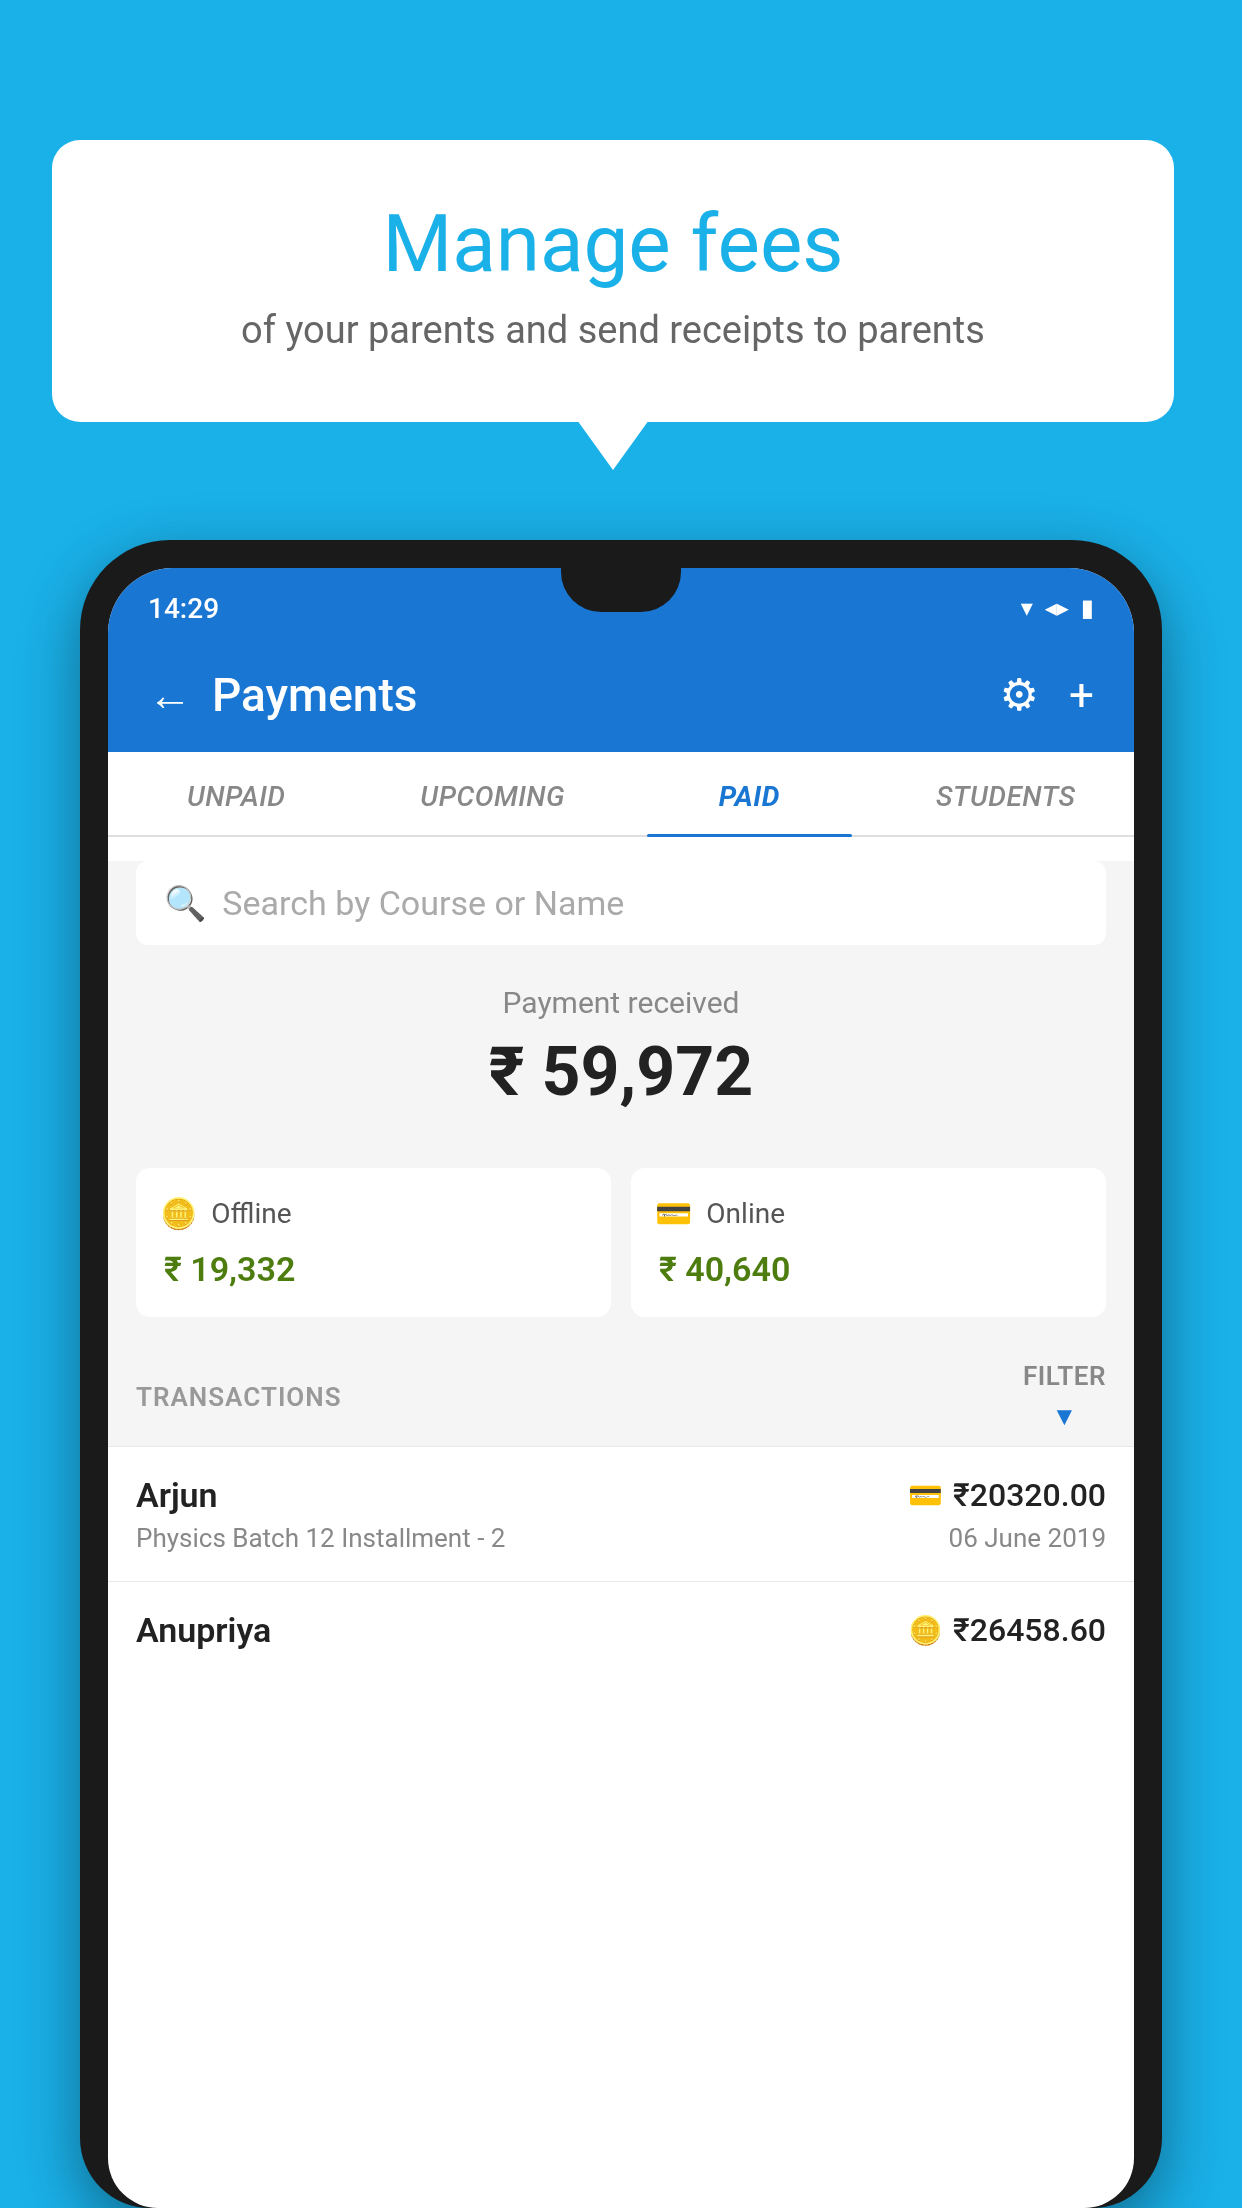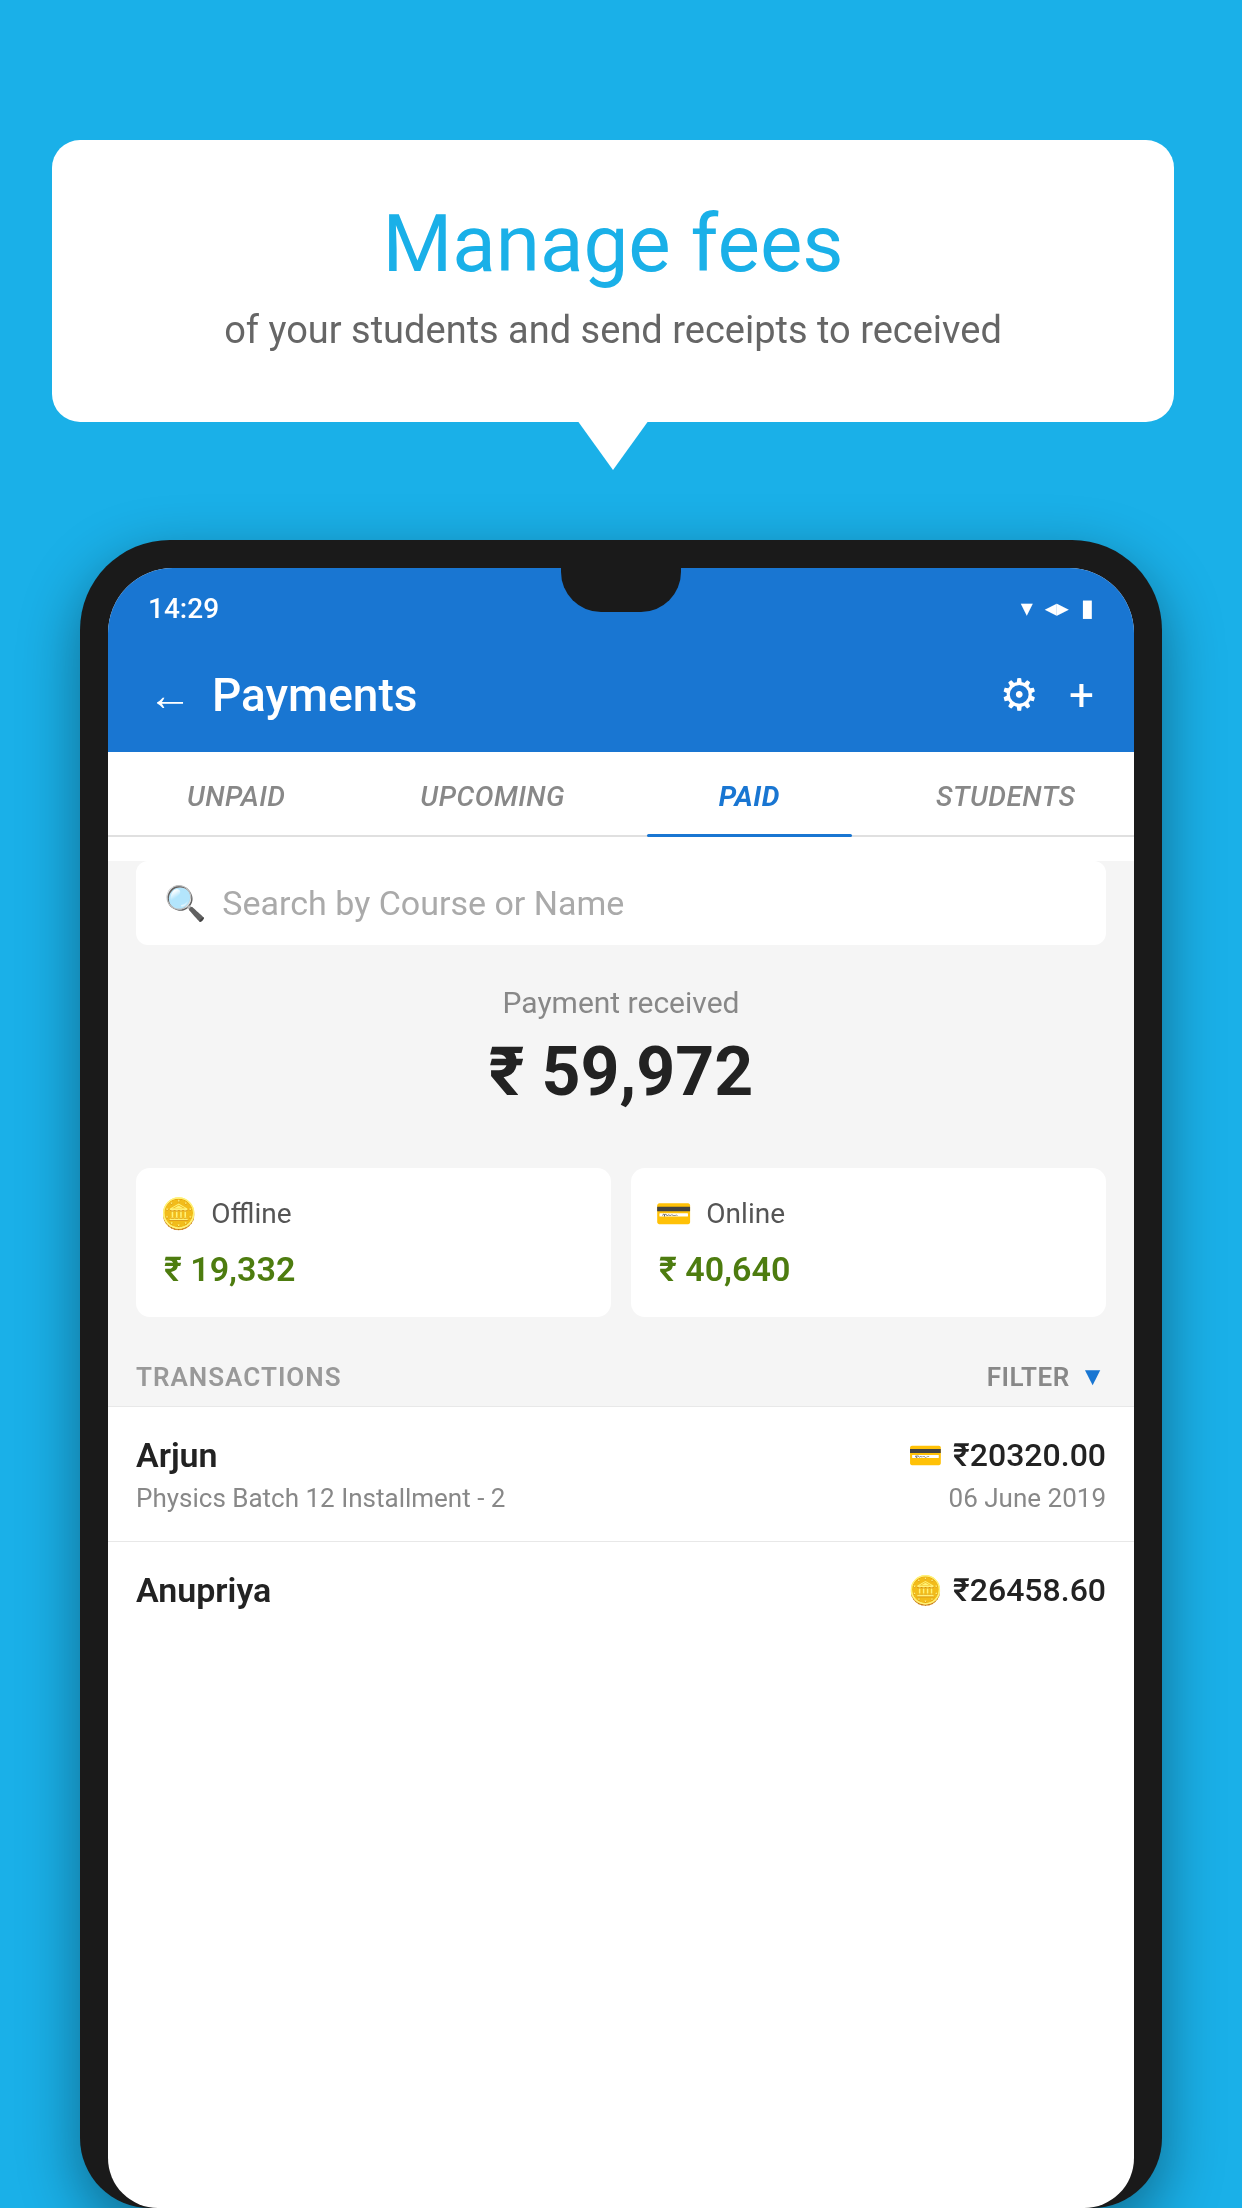--- a/index.html
+++ b/index.html
@@ -268,20 +268,21 @@
       letter-spacing: 1px;
     }
     .filter-btn {
       display: flex;
       align-items: center;
       gap: 10px;
       color: #888;
       font-size: 26px;
       font-weight: 600;
       letter-spacing: 0.5px;
+      flex-direction: column;
     }
     .filter-icon {
       color: #1976d2;
       font-size: 26px;
     }
 
     
     .transaction-row {
       background: white;
       padding: 28px 28px;
@@ -324,21 +325,21 @@
       font-size: 26px;
       color: #888;
     }
   </style>
 </head>
 <body>
 
 <div class="speech-bubble-container">
   <div class="speech-bubble">
     <div class="bubble-title">Manage fees</div>
-    <div class="bubble-subtitle">of your students and send receipts to received</div>
+    <div class="bubble-subtitle">of your parents and send receipts to parents</div>
   </div>
 </div>
 
 <div class="phone-container">
   <div class="phone-frame">
     <div class="phone-inner">
 
       <div class="notch-bar">
         <span class="status-time">14:29</span>
         <div class="notch-cutout"></div>

